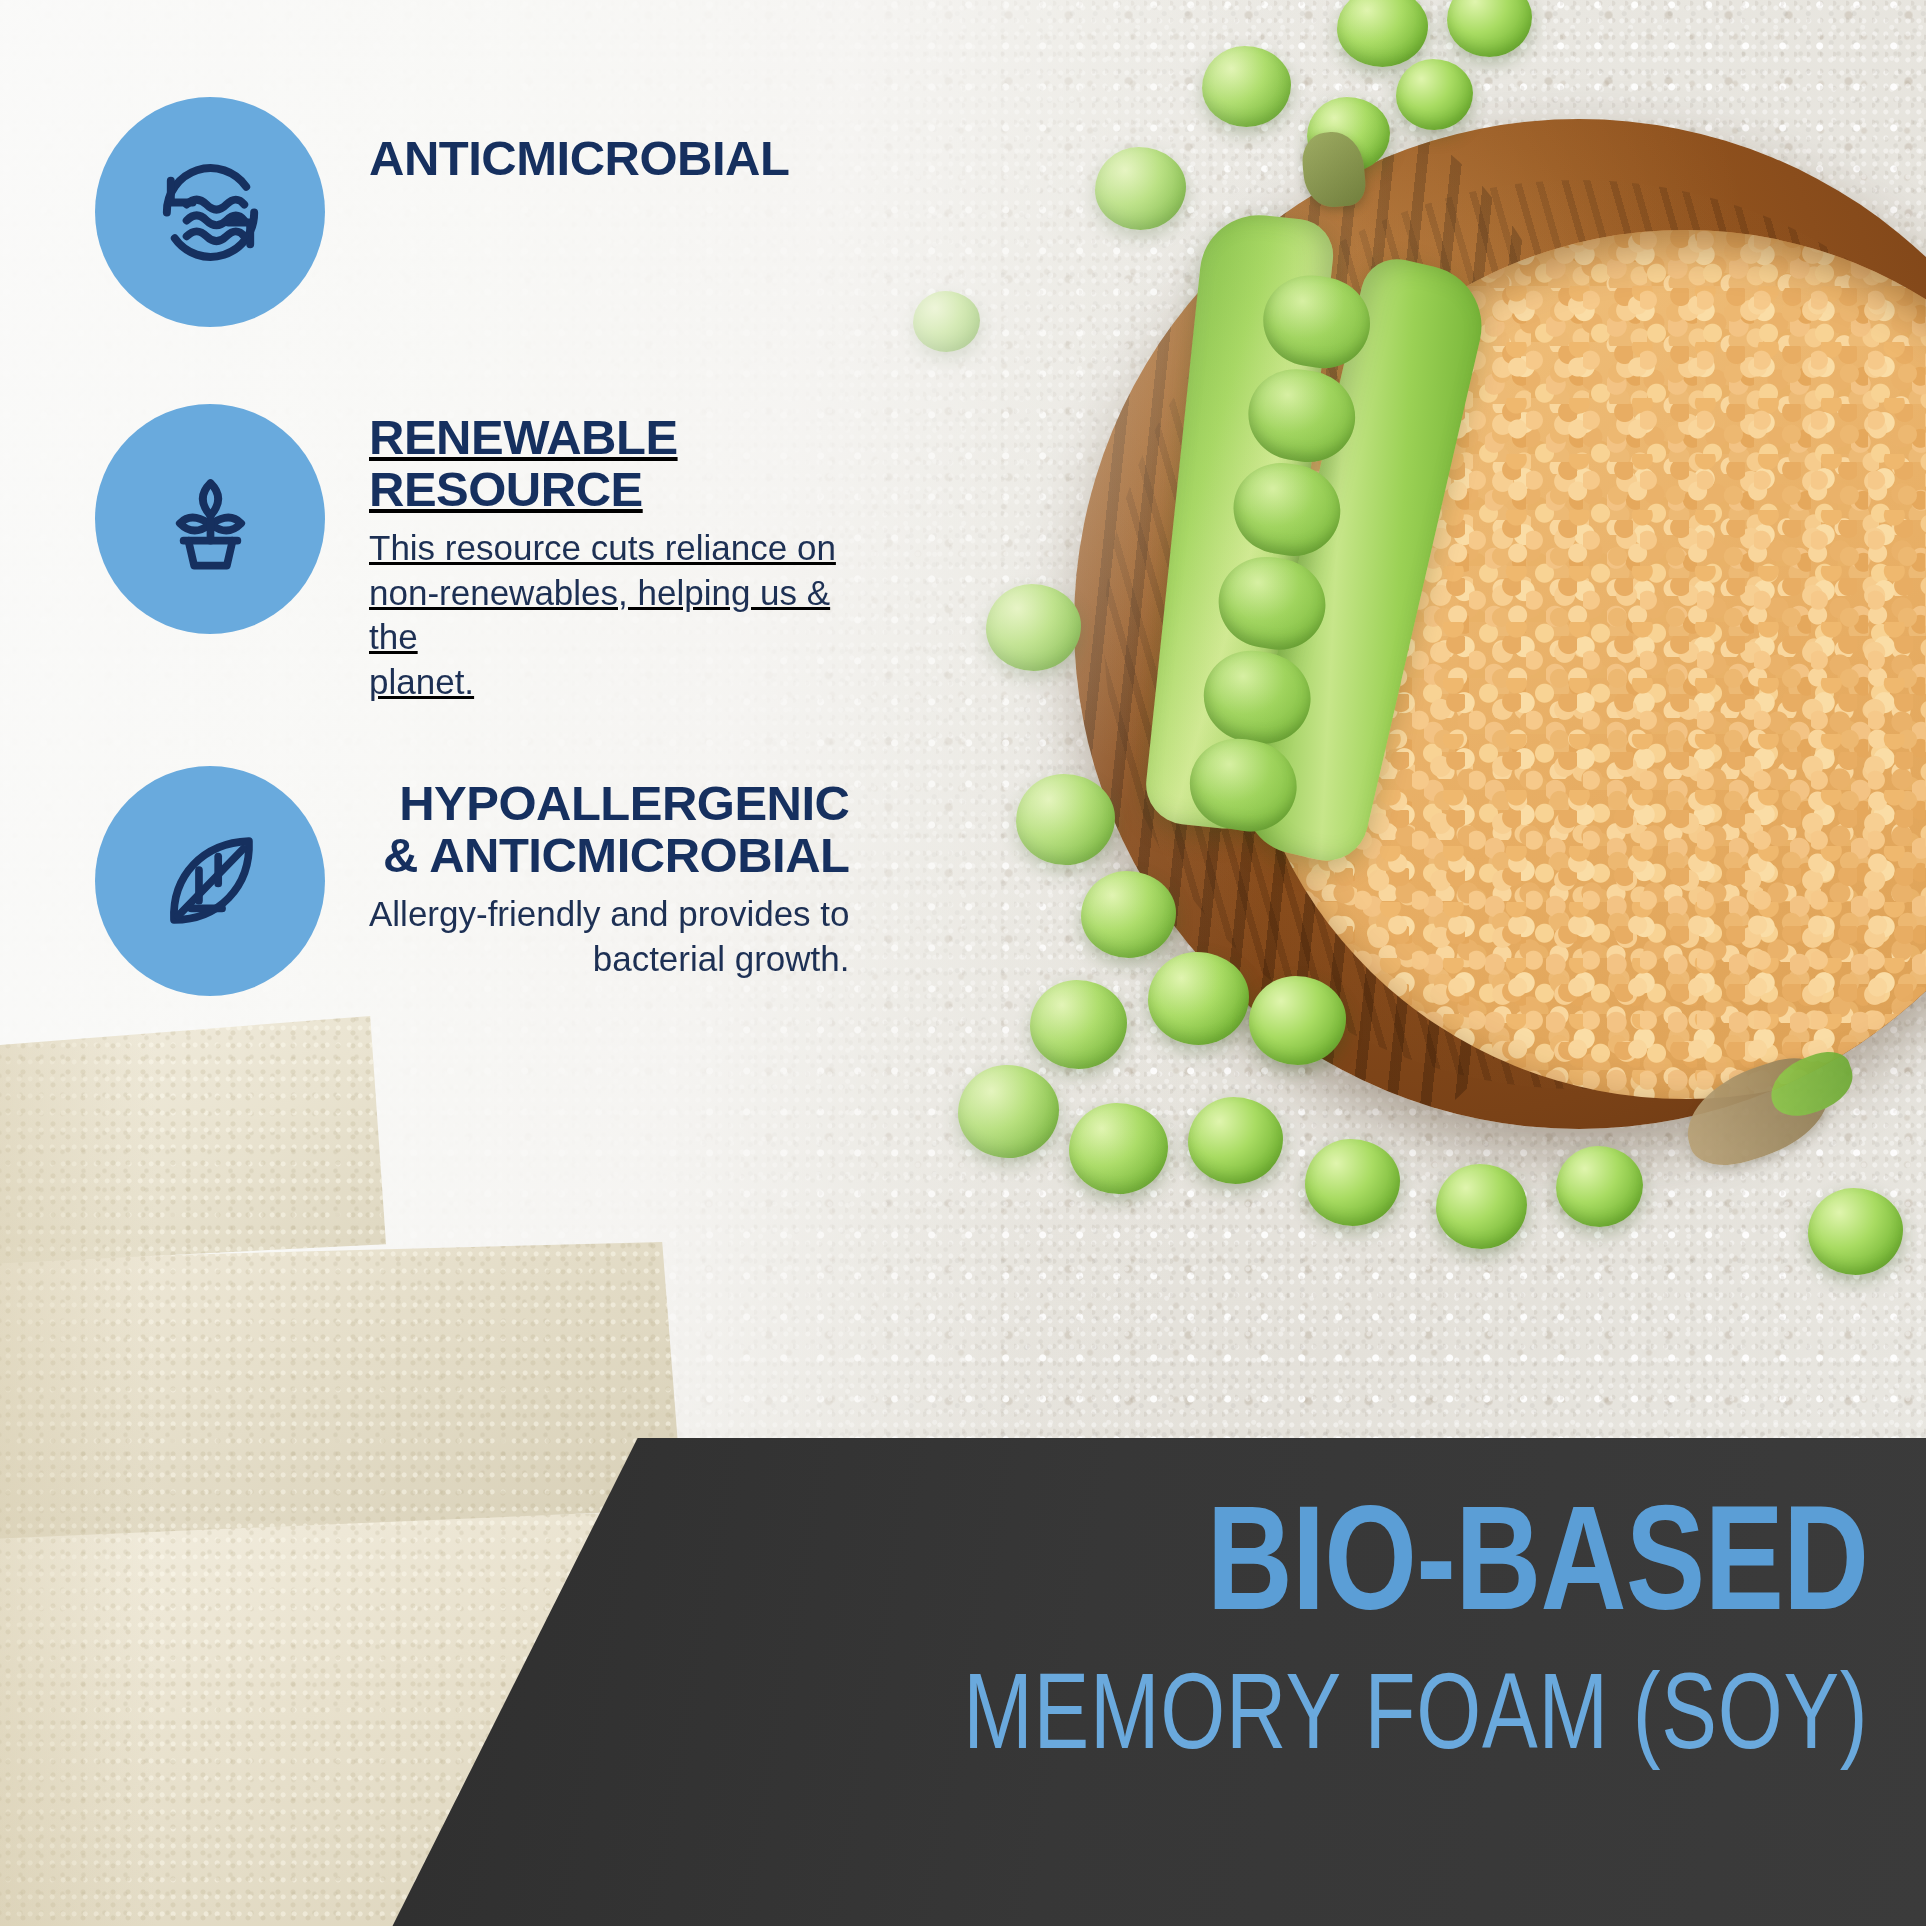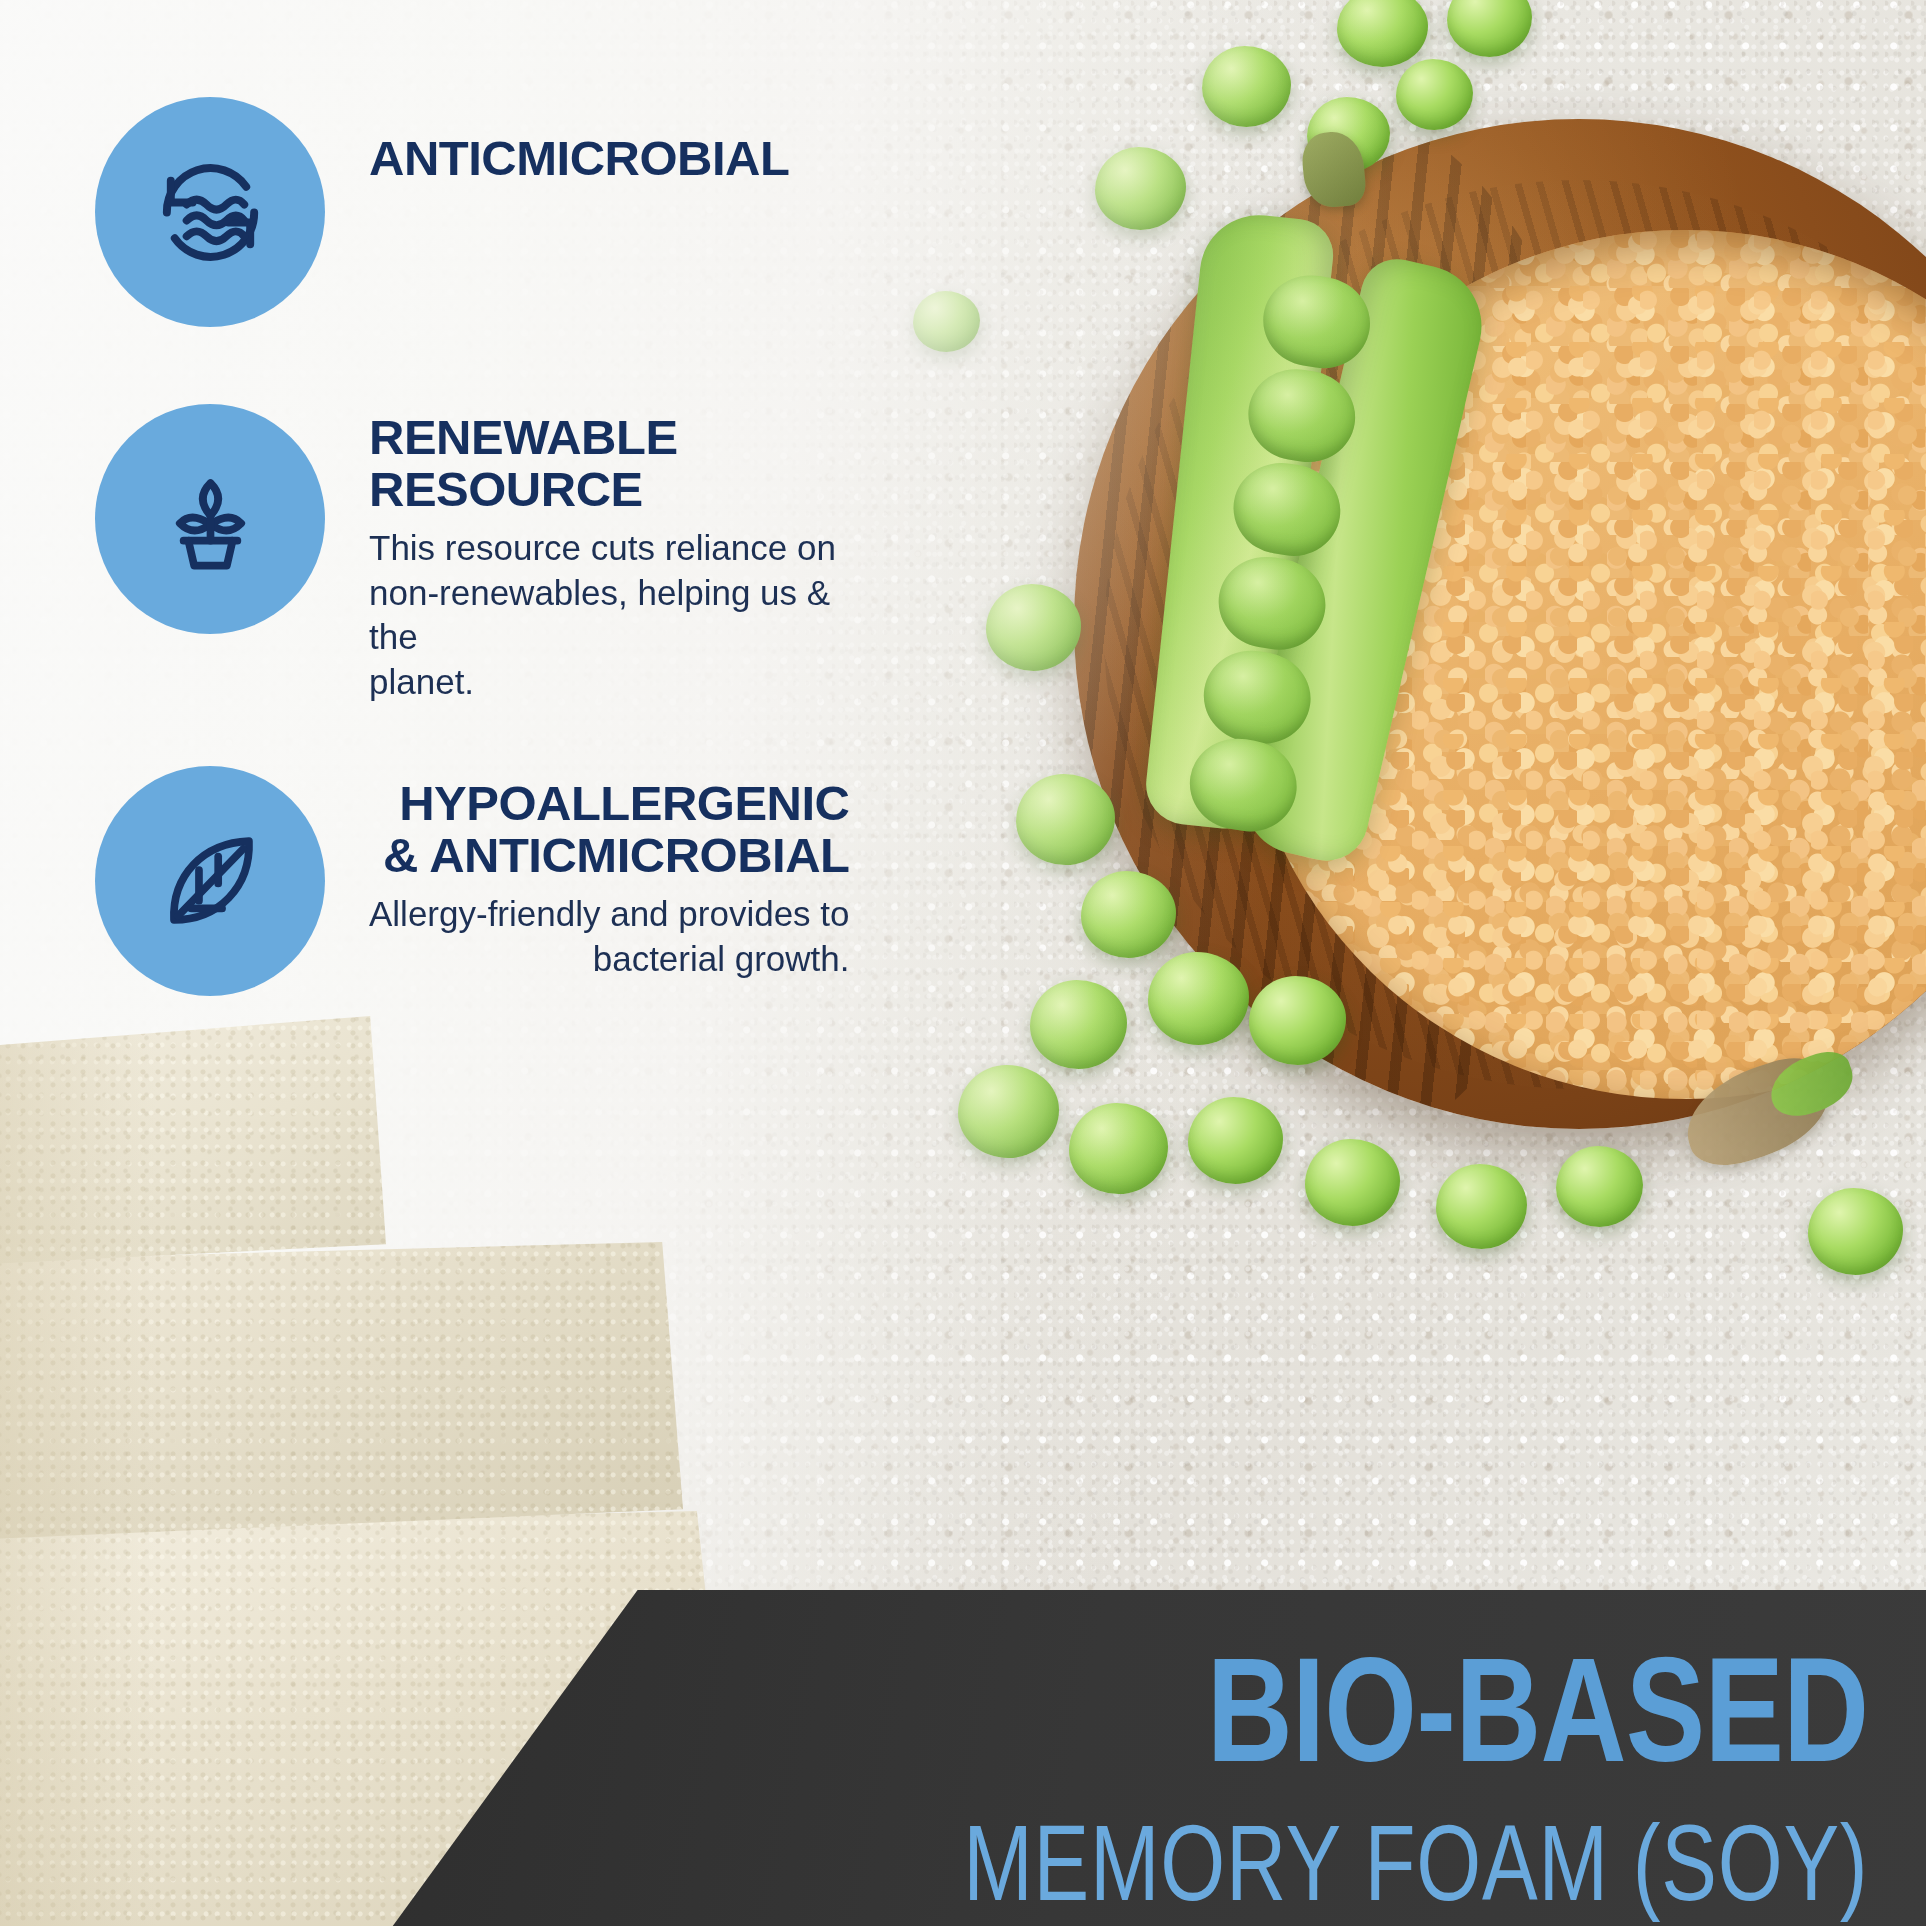--- a/index.html
+++ b/index.html
@@ -156,21 +156,21 @@
   
   .features{
     position:absolute;left:0;top:0;width:970px;height:1168px;
     padding:97px 0 0 95px;
     box-sizing:border-box;
   }
   .feature{
     display:flex;align-items:flex-start;
     margin-bottom:77px;
   }
-  .feature:nth-child(2){margin-bottom:61px;}
+  .feature:nth-child(2){margin-bottom:61px;text-decoration:underline;}
   .icon-badge{
     flex:0 0 auto;
     width:230px;height:230px;border-radius:50%;
     background:#69aadd;
     display:flex;align-items:center;justify-content:center;
     margin-right:44px;
   }
   .icon-badge svg{display:block;}
   .feat-text{padding-top:36px;max-width:495px;}
   .feat-title{
@@ -228,21 +228,21 @@
     opacity:.75;
   }
   .foam-edge{
     position:absolute;left:0;top:0;width:166px;height:100%;
     background:linear-gradient(90deg, rgba(205,193,158,.38), rgba(205,193,158,0));
   }
 
   
   .banner{
     position:absolute;right:0;bottom:0;
-    width:1535px;height:337px;
+    width:1535px;height:489px;
     background:linear-gradient(100deg,#2f2f2f 0%,#373737 45%,#3b3b3b 100%);
     clip-path:polygon(16% 0, 100% 0, 100% 100%, 0 100%);
     overflow:hidden;
   }
   .banner-inner{
     position:absolute;right:59px;top:48px;
     text-align:right;
   }
   .banner-title{
     font-size:149px;

